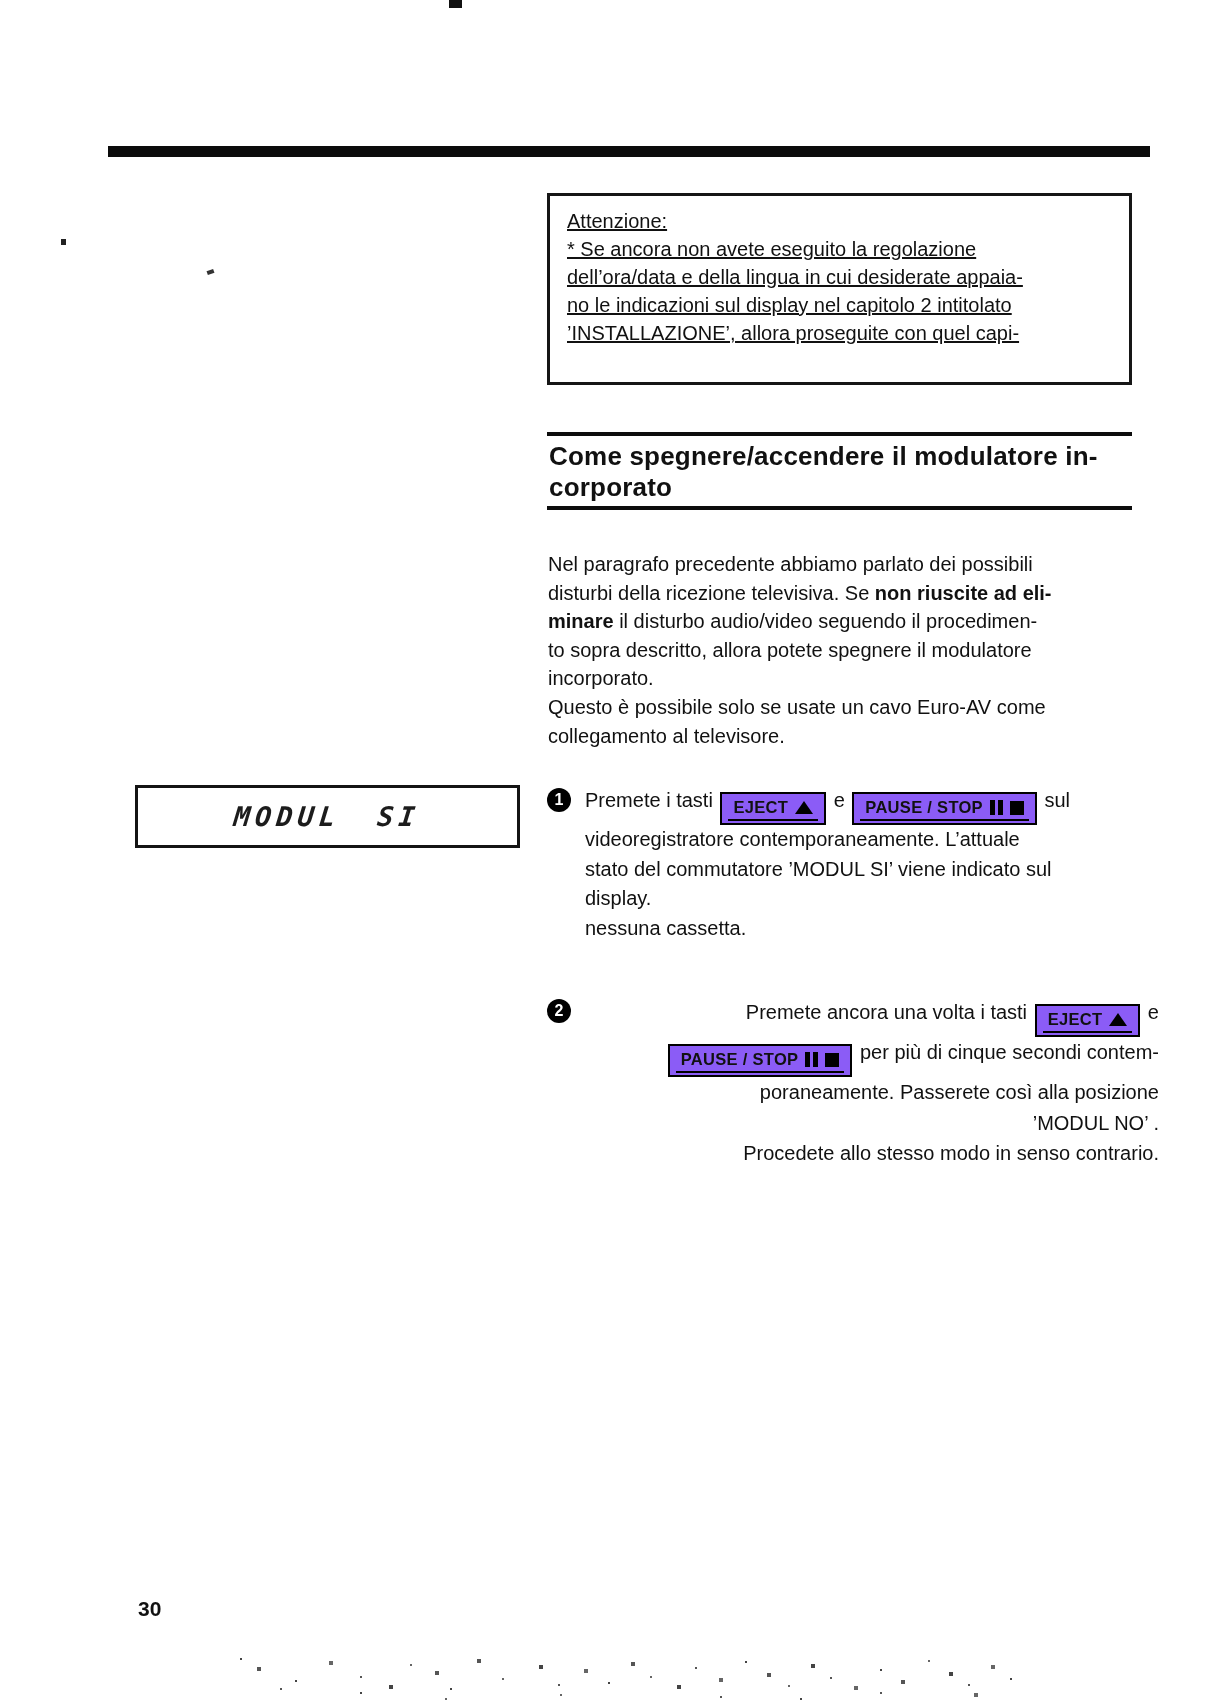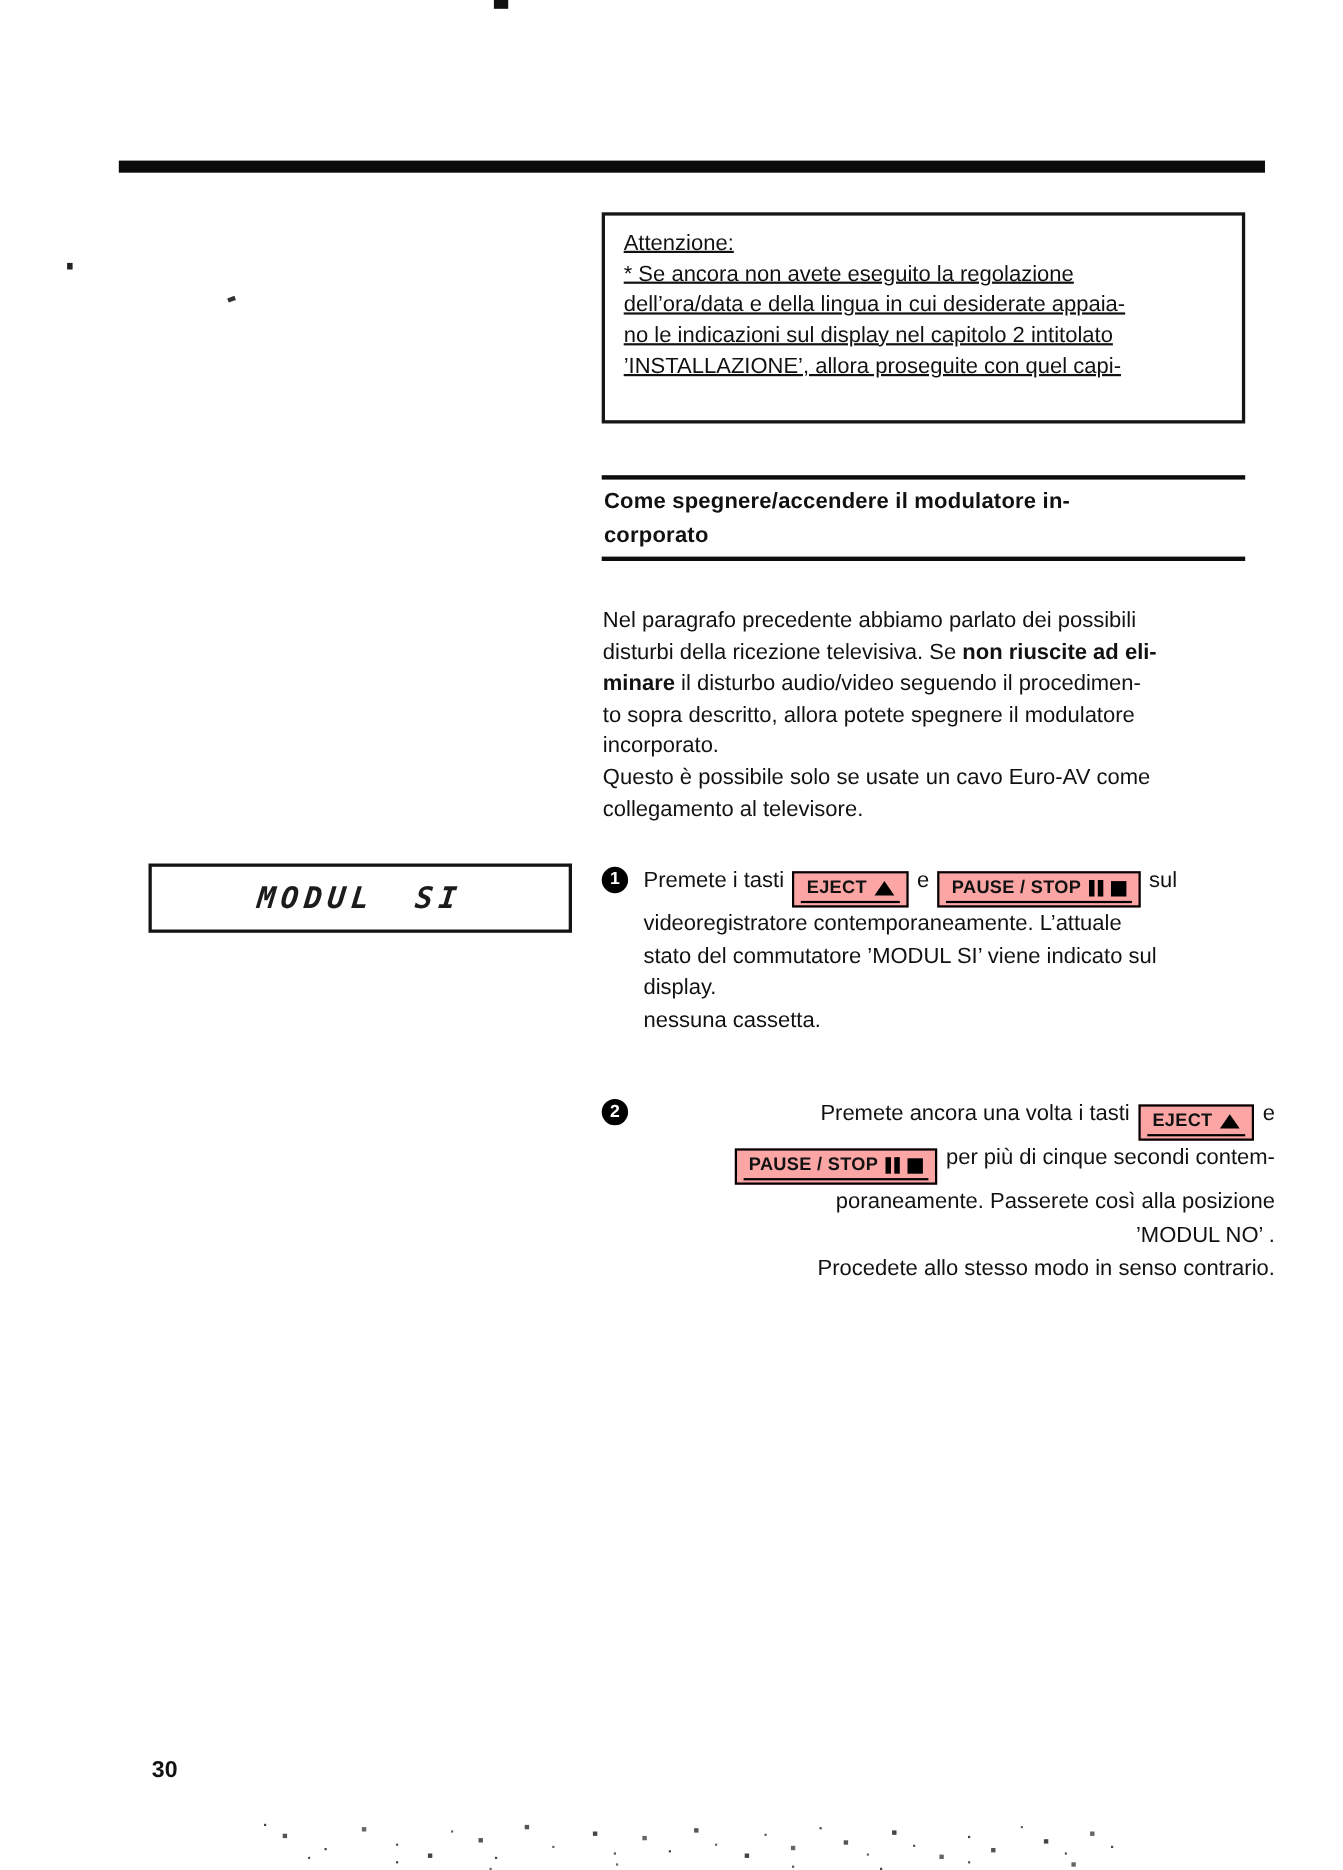--- a/index.html
+++ b/index.html
@@ -25,21 +25,21 @@
     font-size:20px; line-height:28px;
   }
   .attention-box .line { white-space:nowrap;text-decoration:underline; }
 
   
   .rule { position:absolute; left:547px; width:585px; height:4px; background:#0d0d0d; }
   .rule-heading-top { top:432px; }
   .rule-heading-bottom { top:506px; }
   .section-heading {
     position:absolute; left:549px; top:441px; width:590px;
-    font-size:20px; font-weight:bold; line-height:31px; letter-spacing:0.2px;
+    font-size:26px; font-weight:bold; line-height:31px; letter-spacing:0.2px;
   }
 
   
   .paragraph {
     position:absolute; left:548px; top:550px; width:610px;
     font-size:20px; line-height:28.6px;
   }
   .paragraph .line { white-space:nowrap; }
   .b { font-weight:bold; }
 
@@ -69,21 +69,21 @@
   }
   .step-body { margin-left:38px; }
   .step-1 .step-body { line-height:29.5px; }
   .step-2 .step-body { line-height:30.5px;text-align:right; }
   .step-body .line { white-space:nowrap; }
 
   
   .kbtn {
     display:inline-block; border:2px solid #000;
     padding:1px 6px 2px; margin:0 2px;
-    vertical-align:-6px; background:#fca5a5; line-height:normal;
+    vertical-align:-6px; background:#8b5cf6; line-height:normal;
   }
   .kbtn-u {
     display:inline-flex; align-items:center; gap:7px;
     border-bottom:2px solid #000; padding:0 5px 2px;
     font-weight:bold; font-size:16.5px; letter-spacing:0.3px; white-space:nowrap;
   }
   .tri {
     display:inline-block; width:0; height:0;
     border-left:9px solid transparent; border-right:9px solid transparent;
     border-bottom:13px solid #000;

